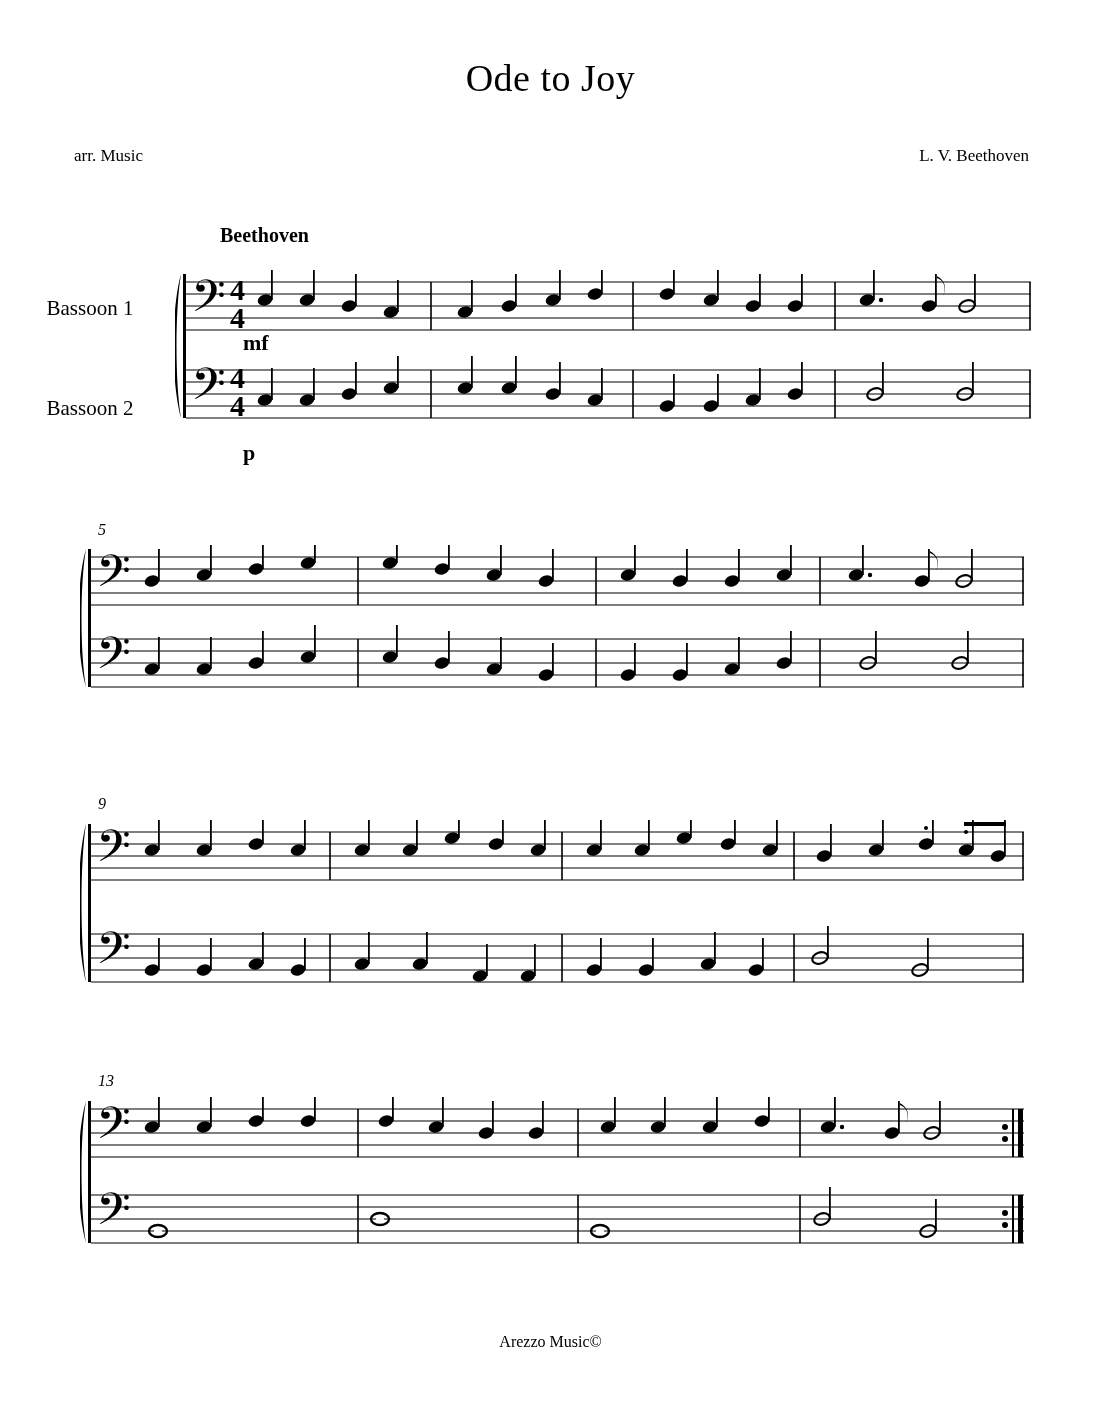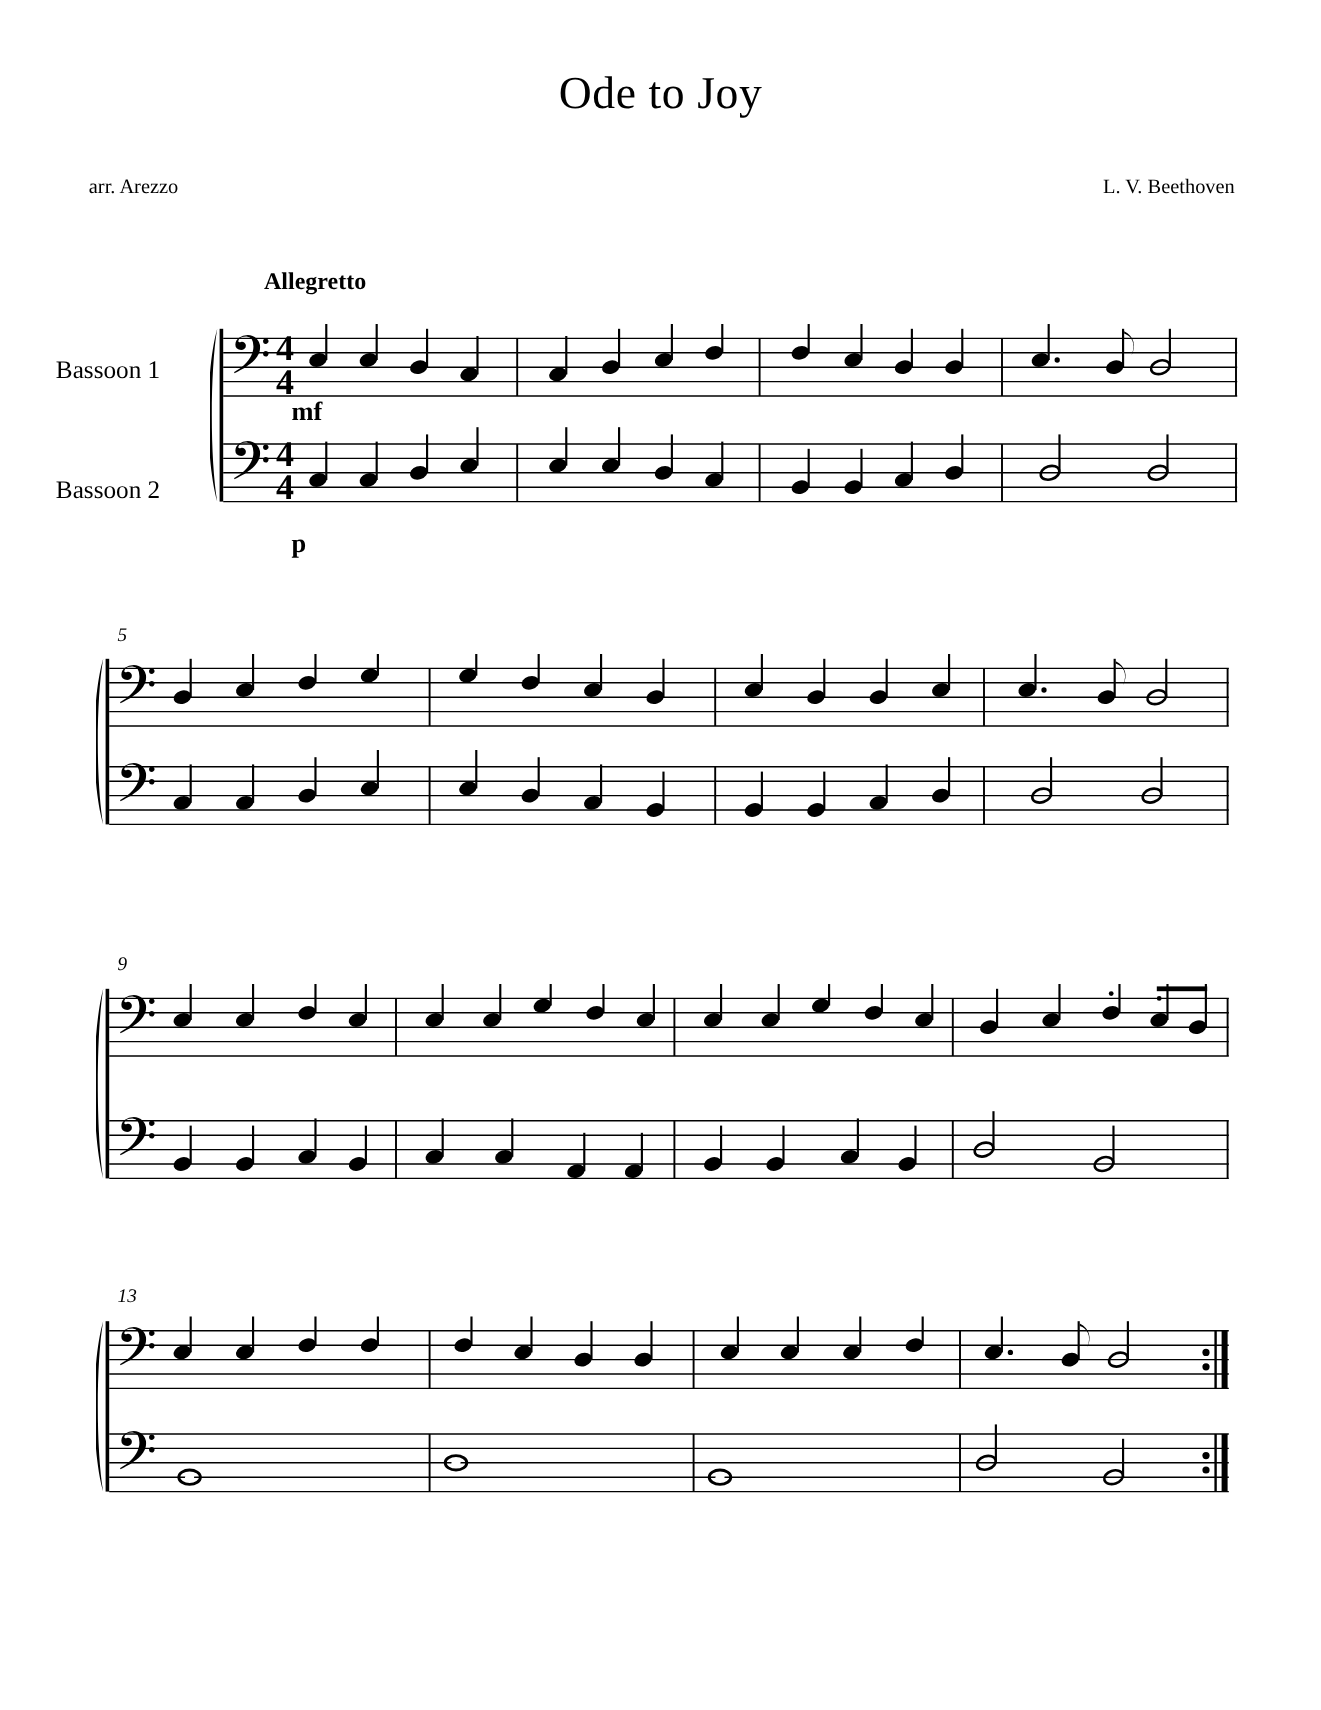--- a/index.html
+++ b/index.html
@@ -82,23 +82,23 @@
   }
   
   svg { display: block; }
 </style>
 </head>
 <body>
 
 <div class="page">
 
   <div class="title">Ode to Joy</div>
-  <div class="arranger">arr. Arezzo</div>
+  <div class="arranger">arr. Music</div>
   <div class="composer">L. V. Beethoven</div>
-  <div class="tempo">Allegretto</div>
+  <div class="tempo">Beethoven</div>
 
   <div class="part-label" style="top:296px; left:10px;">Bassoon 1</div>
   <div class="part-label" style="top:396px; left:10px;">Bassoon 2</div>
   <div class="dynamic" style="top:330px; left:243px;">mf</div>
   <div class="dynamic" style="top:440px; left:243px;">p</div>
 
   <div class="system" style="top:270px; left:175px;">
     <svg width="860" height="180" viewBox="0 0 860 180">
 
       <path d="M6,4 C -4,40 -4,112 6,148 C 0,112 0,40 6,4 Z" fill="#000"></path>
@@ -753,14 +753,15 @@
             <rect x="749" y="90" width="1.8" height="32"></rect>
           </g>
         <g>
             <ellipse cx="848" cy="134" rx="8" ry="5.5" fill="none" stroke="#000" stroke-width="2.2" transform="rotate(-18 848 134)"></ellipse>
             <rect x="855" y="102" width="1.8" height="32"></rect>
           </g>
       </g>
     </svg>
   </div>
 
+  <div class="footer">Arezzo Music©</div>
 
 </div>
 
 </body></html>

